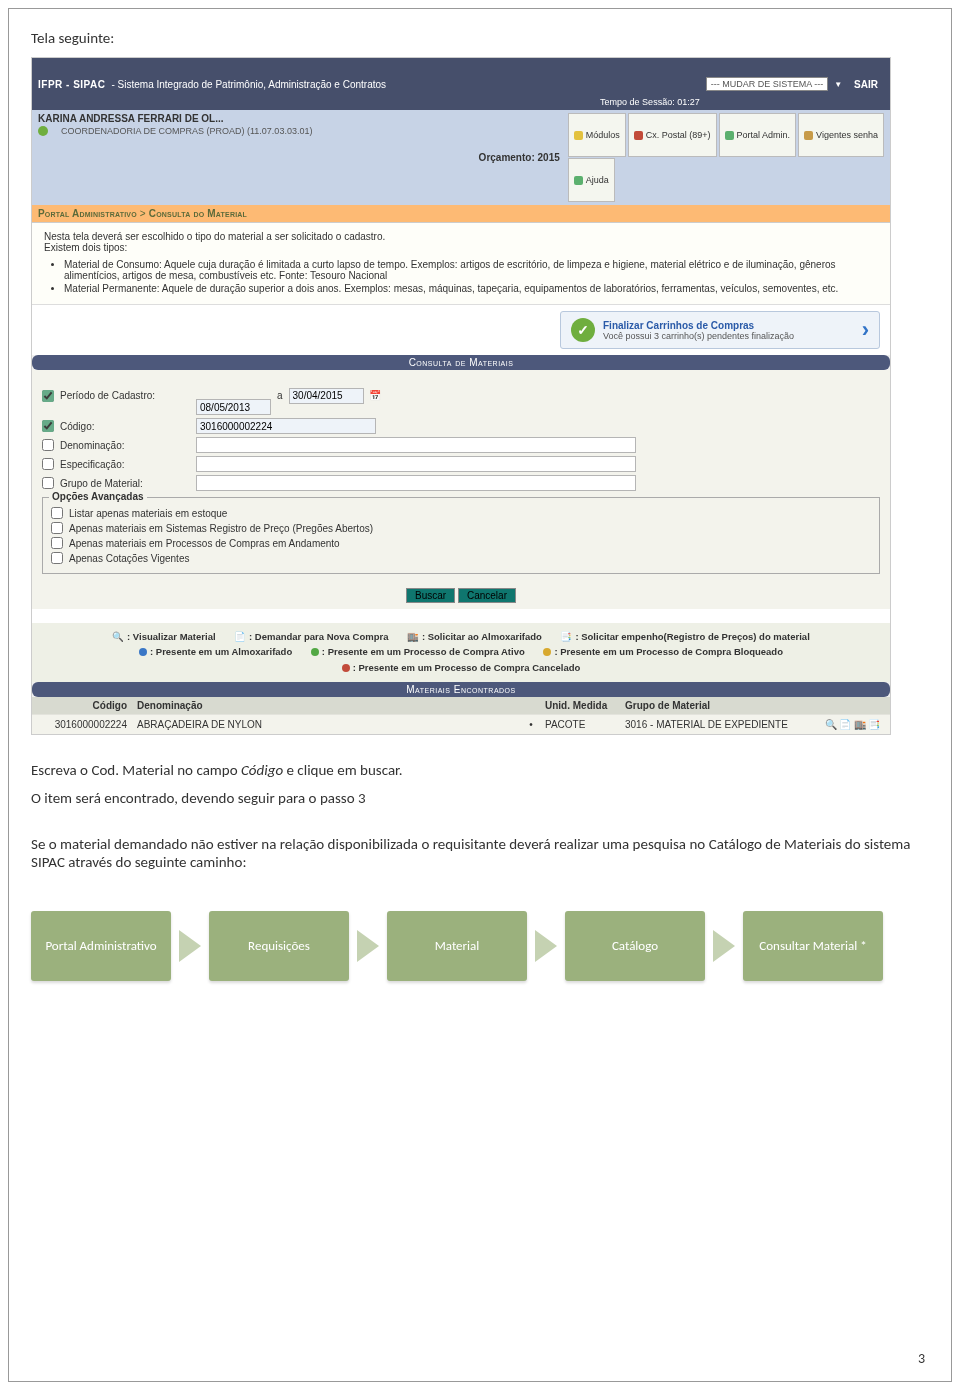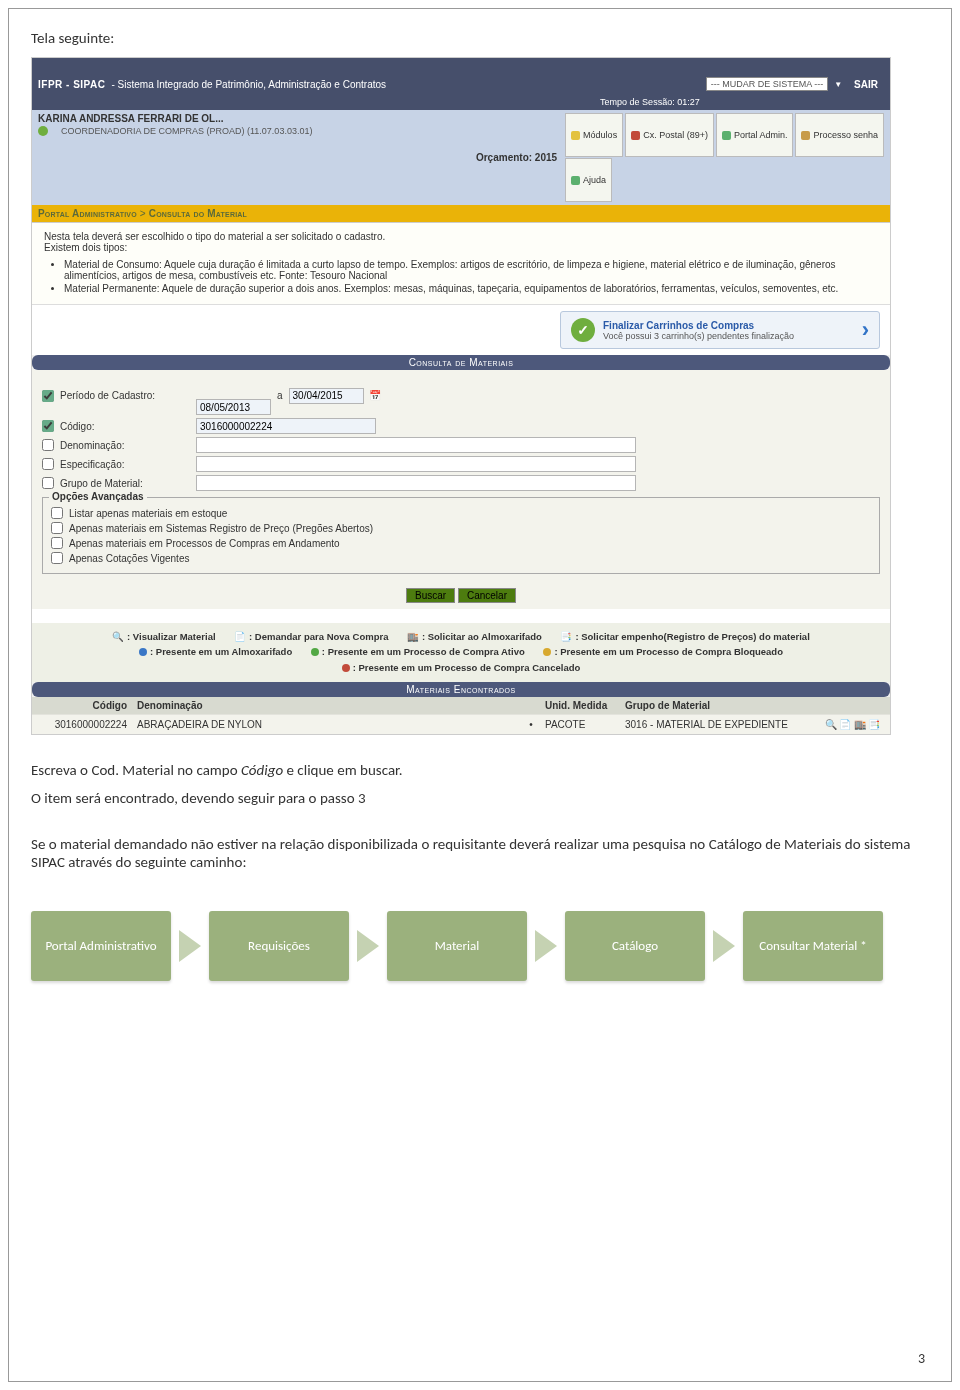--- a/index.html
+++ b/index.html
@@ -53,21 +53,21 @@
   .shot-sub .orc { font-weight:bold; color:#333; font-size:10px; margin-right:8px; align-self:center;}
   .shot-sub .btns { display:flex; flex-direction:column; gap:1px; }
   .shot-sub .brow { display:flex; gap:2px; }
   .bchip {
     background:#f4f6ef; border:1px solid #bbb;
     padding:16px 5px; font-size:9px; color:#333;
     display:flex; align-items:center; gap:3px;
   }
   .bchip .dot { width:9px; height:9px; border-radius:2px; display:inline-block;}
   .shot-bc {
-    background:#eab308; color:#5b6a3a;
+    background:#fdba74; color:#5b6a3a;
     font-size:10px; padding:3px 6px;
     font-variant: small-caps; letter-spacing:.2px;
     border-bottom:1px solid #ccc;
   }
   .shot-bc b { font-weight:bold; }
   .info {
     background:#fefef9; padding:8px 12px;
     font-size:10px; color:#333; border-bottom:1px solid #ddd;
   }
   .info ul { margin: 6px 0 0 20px;}
@@ -92,21 +92,21 @@
     border:1px solid #b5b5b5; background:#fff; font-size:10px; padding:1px 3px; height:16px;
   }
   .frow.checked input[type=text]{ background:#eef3f9;}
   .cbx { width:12px;height:12px; accent-color:#6a8; }
   .opcoes {
     border:1px solid #aaa; margin:6px 0 2px; padding:6px 8px; position:relative;
   }
   .opcoes .lg { position:absolute; top:-7px; left:6px; background:#f3f3ec; padding:0 3px; font-weight:bold; font-size:10px;}
   .opcoes .orow { display:flex; align-items:center; gap:6px; font-size:10px; margin:3px 0;}
   .btns2 { text-align:center; padding:6px; background:#f3f3ec;}
-  .btns2 button { font-size:10px; padding:1px 8px; border:1px solid #888; background:#4d7c0f;}
+  .btns2 button { font-size:10px; padding:1px 8px; border:1px solid #888; background:#0f766e;}
   .legend { background:#eef0e6; padding:6px 10px; font-size:9.5px; text-align:center; line-height:1.6;}
   .legend .sp { display:inline-flex; align-items:center; gap:3px; margin:0 8px; }
   .dotB { width:8px;height:8px;border-radius:50%;background:#3a77c6;display:inline-block;}
   .dotG { width:8px;height:8px;border-radius:50%;background:#52a844;display:inline-block;}
   .dotY { width:8px;height:8px;border-radius:50%;background:#d8a92e;display:inline-block;}
   .dotR { width:8px;height:8px;border-radius:50%;background:#c24b3a;display:inline-block;}
   .tbl { width:100%; border-collapse:collapse; font-size:10px; background:#fff;}
   .tbl th { background:#d8dad0; text-align:left; padding:3px 5px; font-weight:bold;}
   .tbl td { background:#f3f3ec; padding:4px 5px; border-top:1px solid #e3e3dc;}
   .mini-ico { font-size:10px; color:#777; letter-spacing:2px;}
@@ -171,21 +171,21 @@
           <div class="bchip">
               <span class="dot" style="background:#c24b3a"></span>
               <span>Cx. Postal (89+)</span>
             </div>
           <div class="bchip">
               <span class="dot" style="background:#5bb06e"></span>
               <span>Portal Admin.</span>
             </div>
           <div class="bchip">
               <span class="dot" style="background:#c79b49"></span>
-              <span>Processo senha</span>
+              <span>Vigentes senha</span>
             </div>
         </div>
         <div class="brow">
           <div class="bchip">
               <span class="dot" style="background:#5bb06e"></span>
               <span>Ajuda</span>
             </div>
         </div>
       </div>
     </div>

